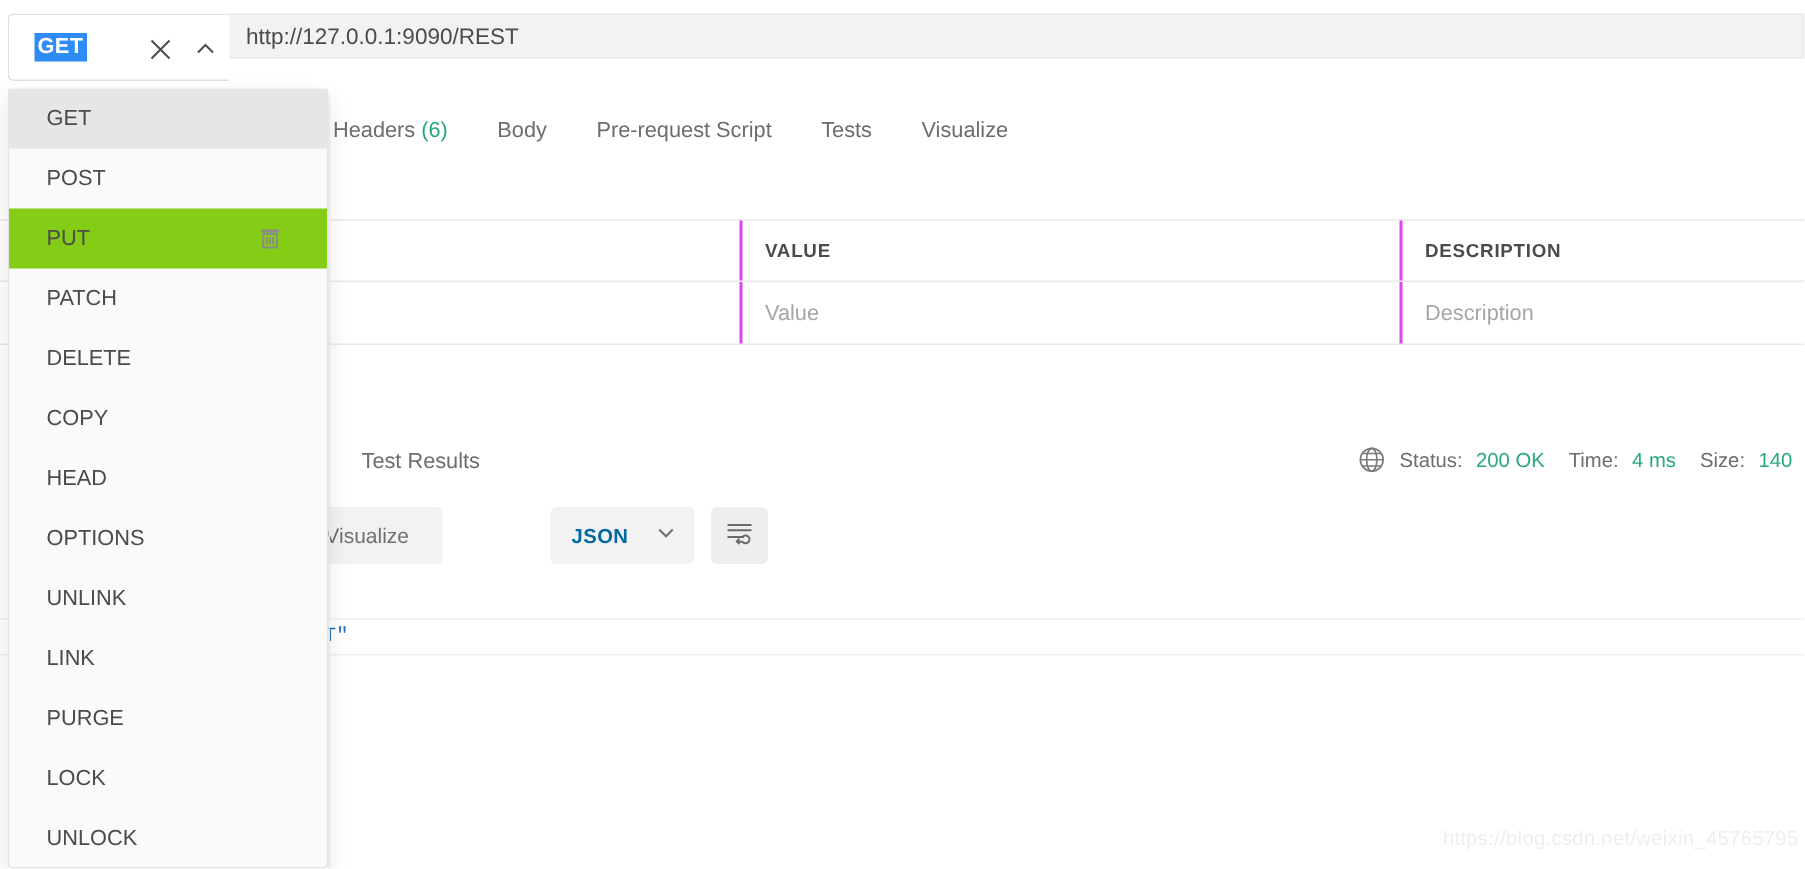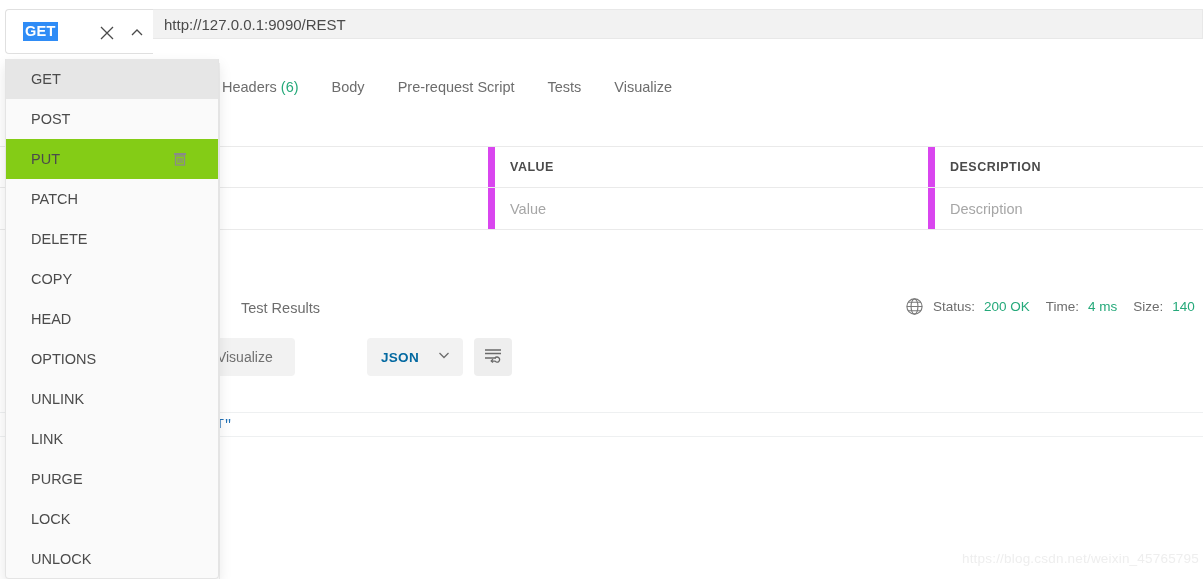--- a/index.html
+++ b/index.html
@@ -60,21 +60,21 @@
   }
   .req-tab .cnt { color: #25a97a; }
 
   
   .tbl { position: absolute; left: 0; top: 146px; width: 1203px; }
   .tbl-row { display: flex; height: 42px; width: 1203px; }
   .tbl-head { border-top: 1px solid #eaeaea; border-bottom: 1px solid #eaeaea; }
   .tbl-body { border-bottom: 1px solid #eaeaea; }
   .cell {
     display: flex; align-items: center; padding-left: 15px;
-    border-right: 7px solid #d946ef; height: 100%;
+    border-right: 2px solid #d946ef; height: 100%;
   }
   .c-key { width: 495px; }
   .c-val { width: 440px; }
   .c-desc { width: 268px; border-right: none; }
   .th { font-size: 12.5px; font-weight: 700; color: #4b4b4b; letter-spacing: .5px; }
   .td { font-size: 14.5px; color: #a6a6a6; }
 
   
   .resp-tabs {
     position: absolute; left: 0; top: 288px; width: 1203px; height: 40px;

